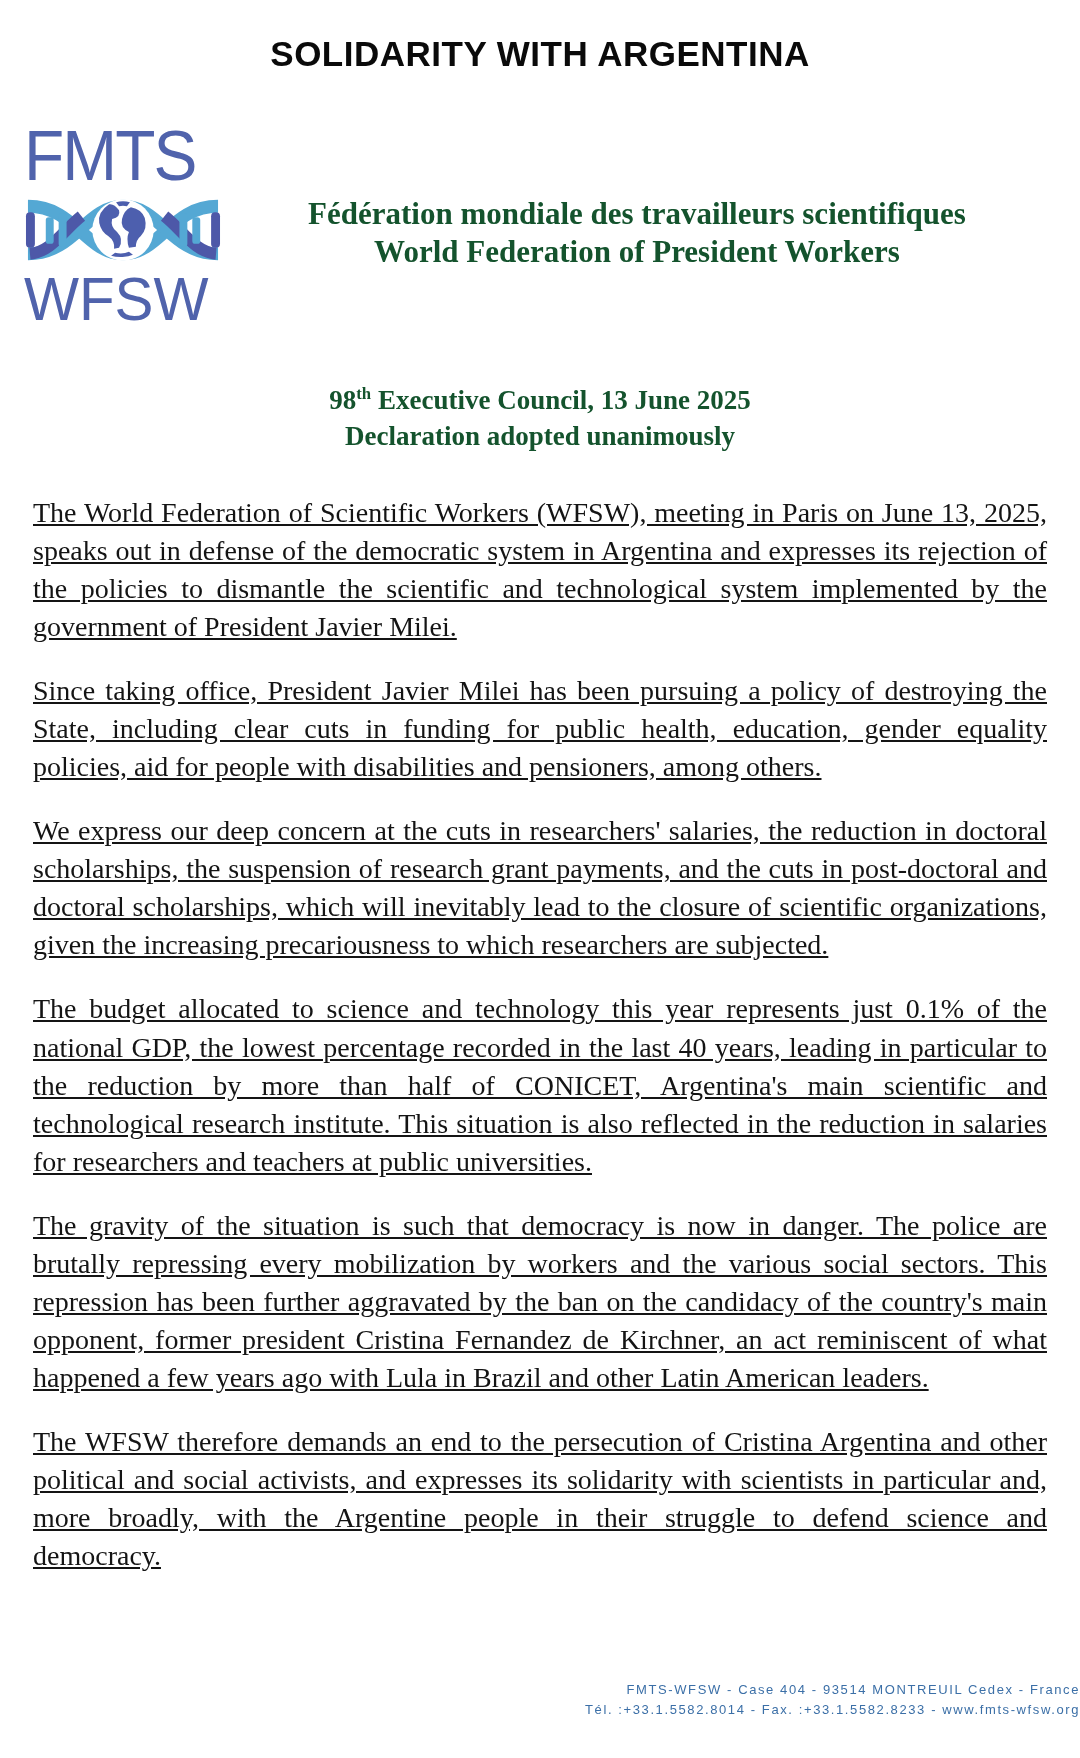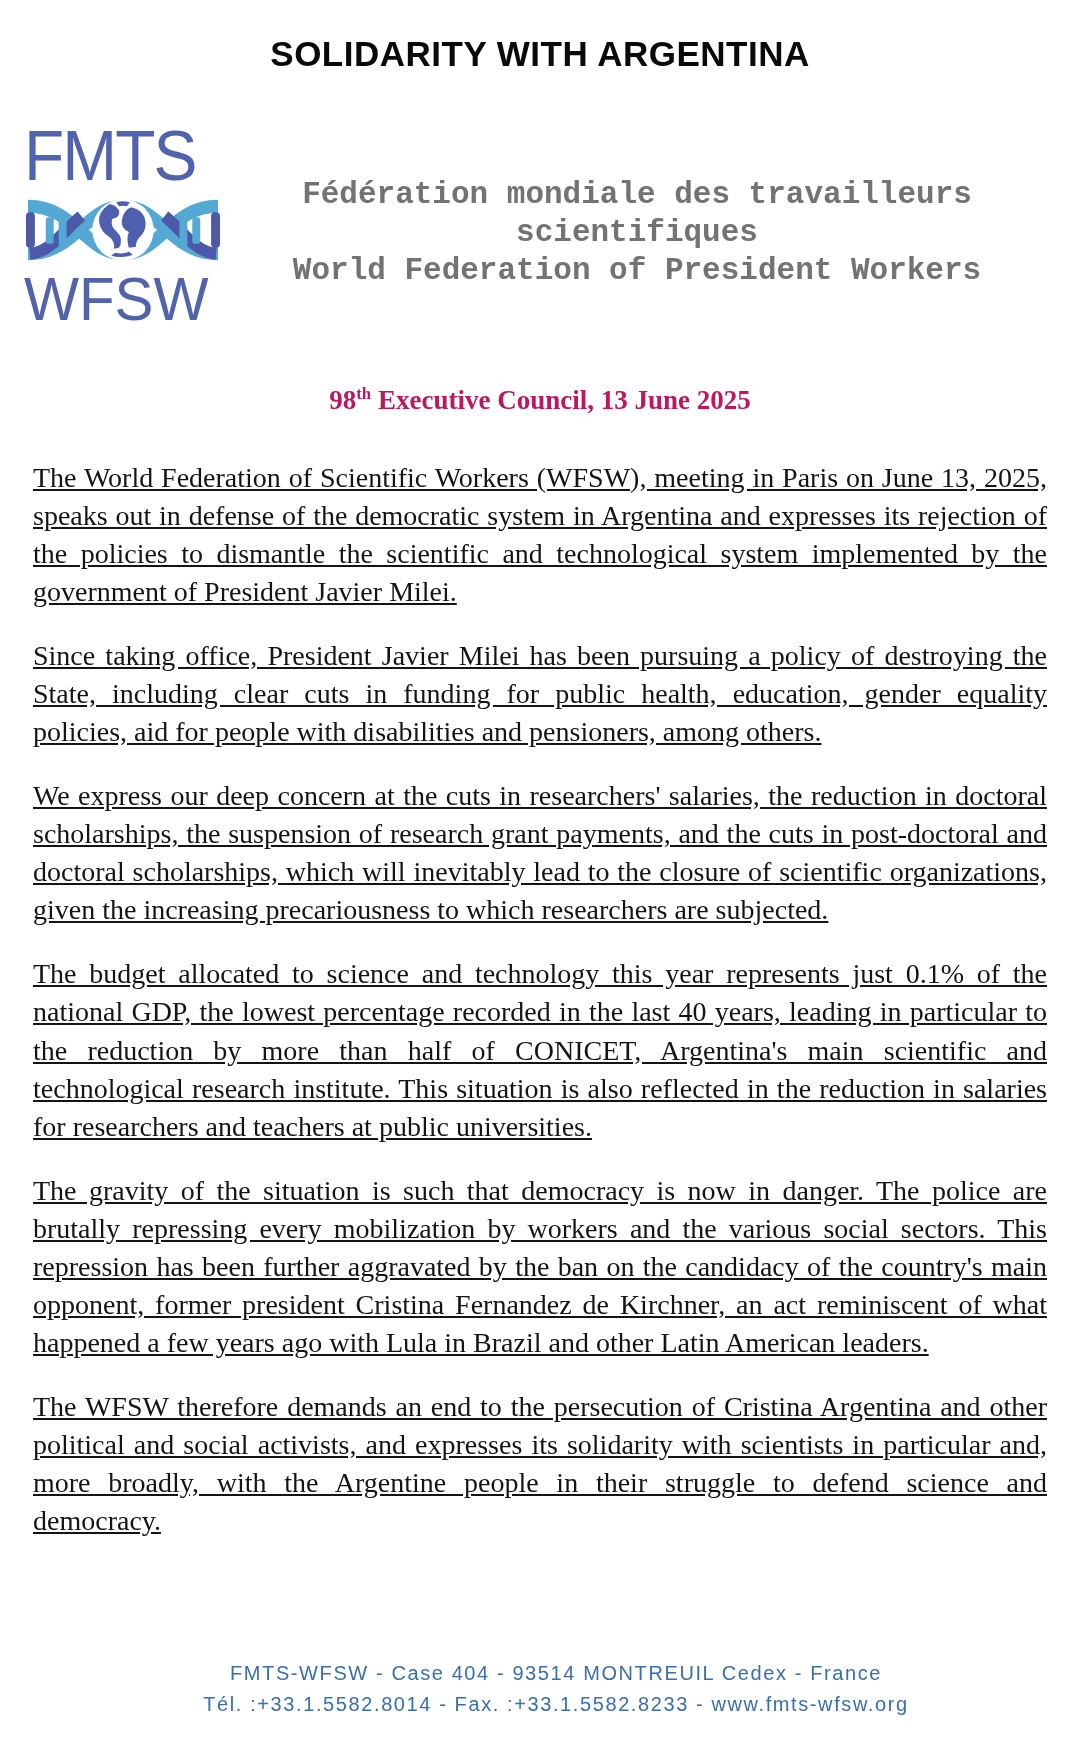--- a/index.html
+++ b/index.html
@@ -47,33 +47,33 @@
     transform-origin: left center;
     white-space: nowrap;
   }
   .logo-acronym.top { font-size: 70px; letter-spacing: -2px; }
   .logo-acronym.bottom { font-size: 62px; letter-spacing: 0px; margin-top: 2px; }
   .helix-svg { display: block; margin: 4px 0 0 0; }
   .org-names {
     flex: 1 1 auto;
     margin-top: 14px;
     text-align: center;
-    font-family: Liberation Mono, monospace;
+    font-family: Liberation Serif, serif;
     font-weight: 700;
     font-size: 31px;
     line-height: 1.22;
-    color: #737373;
+    color: #14532d;
   }
   .council-heading {
     margin-top: 56px;
     text-align: center;
     font-weight: 700;
     font-size: 27px;
     line-height: 1.3;
-    color: #be185d;
+    color: #14532d;
   }
   .council-heading sup {
     font-size: 0.62em;
     vertical-align: super;
     line-height: 0;
   }
   .body-text {
     margin: 40px 33px 0 33px;
     font-size: 28px;
     line-height: 1.36;
@@ -82,23 +82,23 @@
     text-decoration: underline;
   }
   .body-text p {
     margin: 0 0 26px 0;
   }
   .footer {
     position: absolute;
     left: 0;
     right: 0;
     bottom: 38px;
-    text-align: center;
+    text-align: right;
     font-family: "Liberation Sans", sans-serif;
-    font-size: 20px;
+    font-size: 13px;
     letter-spacing: 1.6px;
     line-height: 1.55;
     color: #3b6fa7;
     padding-left: 32px;
   }
 </style>
 </head>
 <body>
 
 <div class="page">
@@ -132,20 +132,21 @@
       <span class="logo-acronym bottom">WFSW</span>
     </div>
     <div class="org-names">
       <div>Fédération mondiale des travailleurs scientifiques</div>
       <div>World Federation of President Workers</div>
     </div>
   </div>
 
   <div class="council-heading">
     <div><span>98</span><sup>th</sup><span> Executive Council, 13 June 2025</span></div>
+    <div>Declaration adopted unanimously</div>
   </div>
 
   <div class="body-text">
     <p>The World Federation of Scientific Workers (WFSW), meeting in Paris on June 13, 2025, speaks out in defense of the democratic system in Argentina and expresses its rejection of the policies to dismantle the scientific and technological system implemented by the government of President Javier Milei.</p>
     <p>Since taking office, President Javier Milei has been pursuing a policy of destroying the State, including clear cuts in funding for public health, education, gender equality policies, aid for people with disabilities and pensioners, among others.</p>
     <p>We express our deep concern at the cuts in researchers' salaries, the reduction in doctoral scholarships, the suspension of research grant payments, and the cuts in post-doctoral and doctoral scholarships, which will inevitably lead to the closure of scientific organizations, given the increasing precariousness to which researchers are subjected.</p>
     <p>The budget allocated to science and technology this year represents just 0.1% of the national GDP, the lowest percentage recorded in the last 40 years, leading in particular to the reduction by more than half of CONICET, Argentina's main scientific and technological research institute. This situation is also reflected in the reduction in salaries for researchers and teachers at public universities.</p>
     <p>The gravity of the situation is such that democracy is now in danger. The police are brutally repressing every mobilization by workers and the various social sectors. This repression has been further aggravated by the ban on the candidacy of the country's main opponent, former president Cristina Fernandez de Kirchner, an act reminiscent of what happened a few years ago with Lula in Brazil and other Latin American leaders.</p>
     <p>The WFSW therefore demands an end to the persecution of Cristina Argentina and other political and social activists, and expresses its solidarity with scientists in particular and, more broadly, with the Argentine people in their struggle to defend science and democracy.</p>
   </div>

